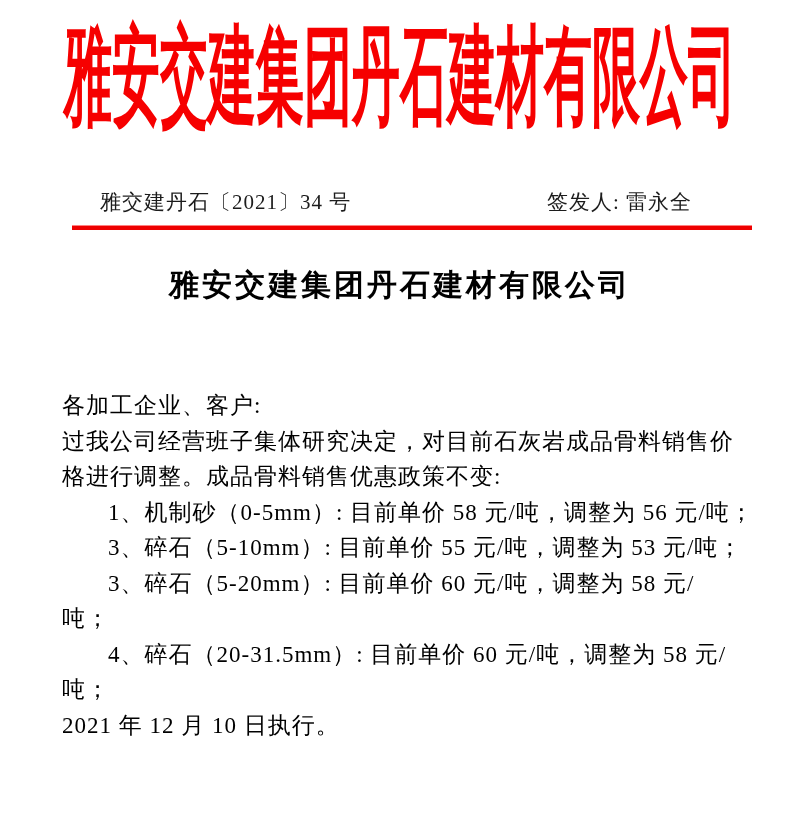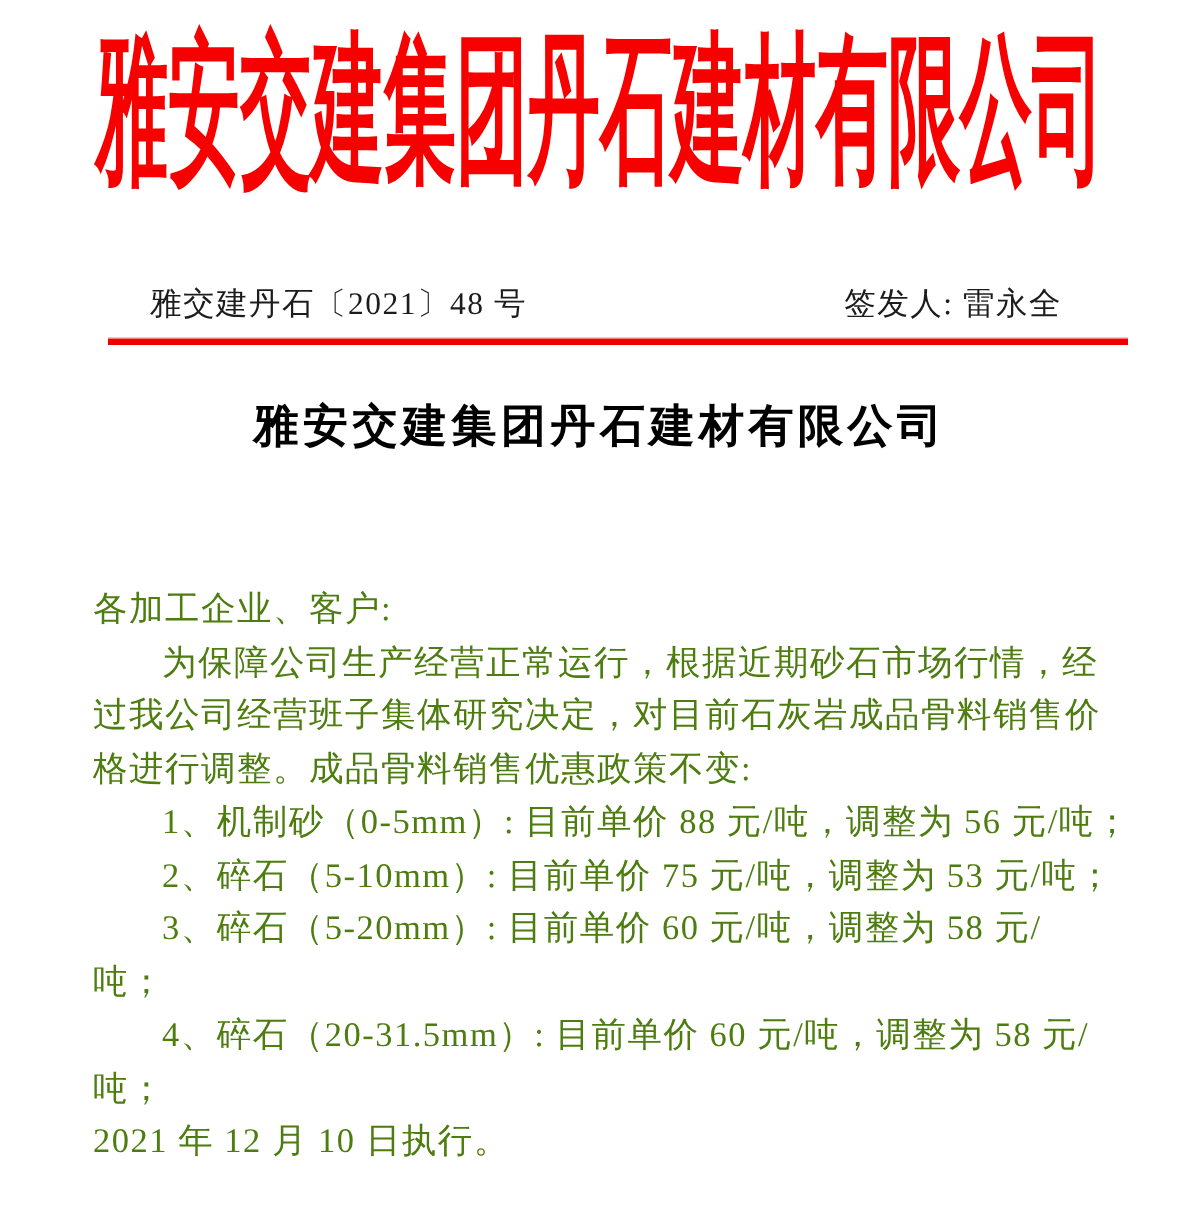--- a/index.html
+++ b/index.html
@@ -23,73 +23,72 @@
     letter-spacing:0px;
   }
 
   
   .doc-info{
     position:absolute;top:188px;left:72px;width:680px;
     display:flex;justify-content:space-between;align-items:baseline;
     font-size:21px;line-height:28px;letter-spacing:1px;
   }
   .doc-number{margin-left:28px;}
-  .issuer{margin-right:44px;font-family:Liberation Serif, serif;}
+  .issuer{margin-right:60px;font-family:Liberation Serif, serif;}
 
   
   .red-rule{
     position:absolute;top:226px;left:72px;width:680px;height:4px;
     background:var(--rule-red);
     box-shadow:0 -1px 0 #ff8080;
   }
 
   
   .notice-title{
     position:absolute;top:262px;left:0;width:100%;
     text-align:center;font-weight:bold;
     font-size:30px;line-height:46px;letter-spacing:3px;
     color:#000;
   }
 
   
   .doc-body{
     position:absolute;top:388px;left:62px;width:678px;
-    font-size:23px;letter-spacing:1px;color:#4d7c0f;
+    font-size:23px;letter-spacing:1px;color:#000000;
   }
   .body-line{
     line-height:35.5px;height:35.5px;
     white-space:nowrap;
   }
   .body-line.indent{padding-left:46px;}
 </style>
 </head>
 <body>
 
 <div class="page">
 
   <div class="masthead">雅安交建集团丹石建材有限公司</div>
 
   <div class="doc-info">
-    <span class="doc-number">雅交建丹石〔2021〕48 号</span>
+    <span class="doc-number">雅交建丹石〔2021〕34 号</span>
     <span class="issuer">签发人: 雷永全</span>
   </div>
 
   <div class="red-rule"></div>
 
   <div class="notice-title">
     <div>雅安交建集团丹石建材有限公司</div>
   </div>
 
   <div class="doc-body">
       <div class="body-line">各加工企业、客户:</div>
-      <div class="body-line indent">为保障公司生产经营正常运行，根据近期砂石市场行情，经</div>
       <div class="body-line">过我公司经营班子集体研究决定，对目前石灰岩成品骨料销售价</div>
       <div class="body-line">格进行调整。成品骨料销售优惠政策不变:</div>
-      <div class="body-line indent">1、机制砂（0-5mm）: 目前单价 88 元/吨，调整为 56 元/吨；</div>
-      <div class="body-line indent">2、碎石（5-10mm）: 目前单价 75 元/吨，调整为 53 元/吨；</div>
+      <div class="body-line indent">1、机制砂（0-5mm）: 目前单价 58 元/吨，调整为 56 元/吨；</div>
+      <div class="body-line indent">3、碎石（5-10mm）: 目前单价 55 元/吨，调整为 53 元/吨；</div>
       <div class="body-line indent">3、碎石（5-20mm）: 目前单价 60 元/吨，调整为 58 元/</div>
       <div class="body-line">吨；</div>
       <div class="body-line indent">4、碎石（20-31.5mm）: 目前单价 60 元/吨，调整为 58 元/</div>
       <div class="body-line">吨；</div>
       <div class="body-line">2021 年 12 月 10 日执行。</div>
     </div>
 
 </div>
 
 </body></html>

